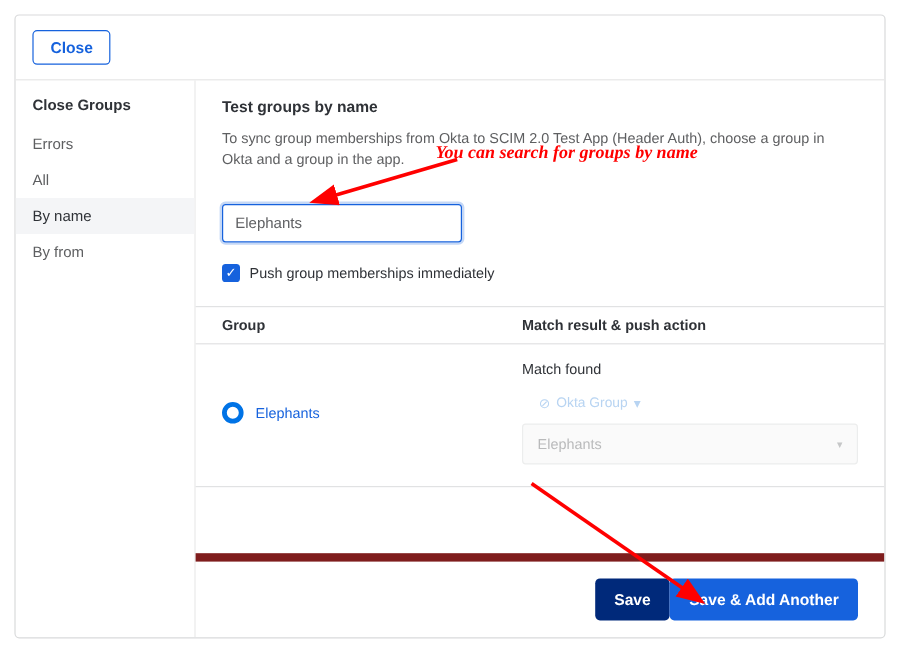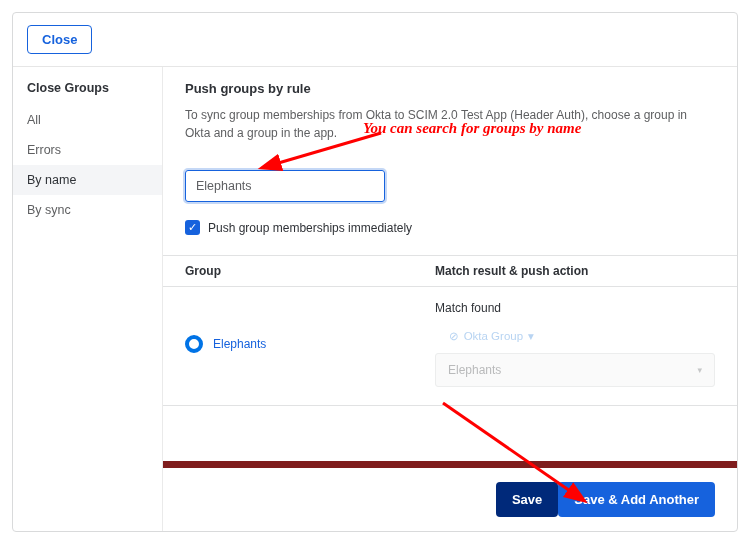--- a/index.html
+++ b/index.html
@@ -206,30 +206,30 @@
 <div class="panel">
 
   <div class="panel-header">
     <button class="close-btn">Close</button>
   </div>
 
   <div class="body">
 
     <div class="sidebar">
       <div class="sidebar-title">Close Groups</div>
+      <div class="sidebar-item">Errors</div>
       <div class="sidebar-item">All</div>
-      <div class="sidebar-item">Errors</div>
       <div class="sidebar-item selected">By name</div>
-      <div class="sidebar-item">By sync</div>
+      <div class="sidebar-item">By from</div>
     </div>
 
     <div class="main">
 
       <div class="main-content">
-        <div class="section-title">Push groups by rule</div>
+        <div class="section-title">Test groups by name</div>
         <div class="desc">To sync group memberships from Okta to SCIM 2.0 Test App (Header Auth), choose a group in Okta and a group in the app.</div>
 
         <input class="search-box" type="text" value="Elephants" style="">
 
         <div class="checkbox-row">
           <span class="checkbox">✓</span>
           <span>Push group memberships immediately</span>
         </div>
       </div>
 

